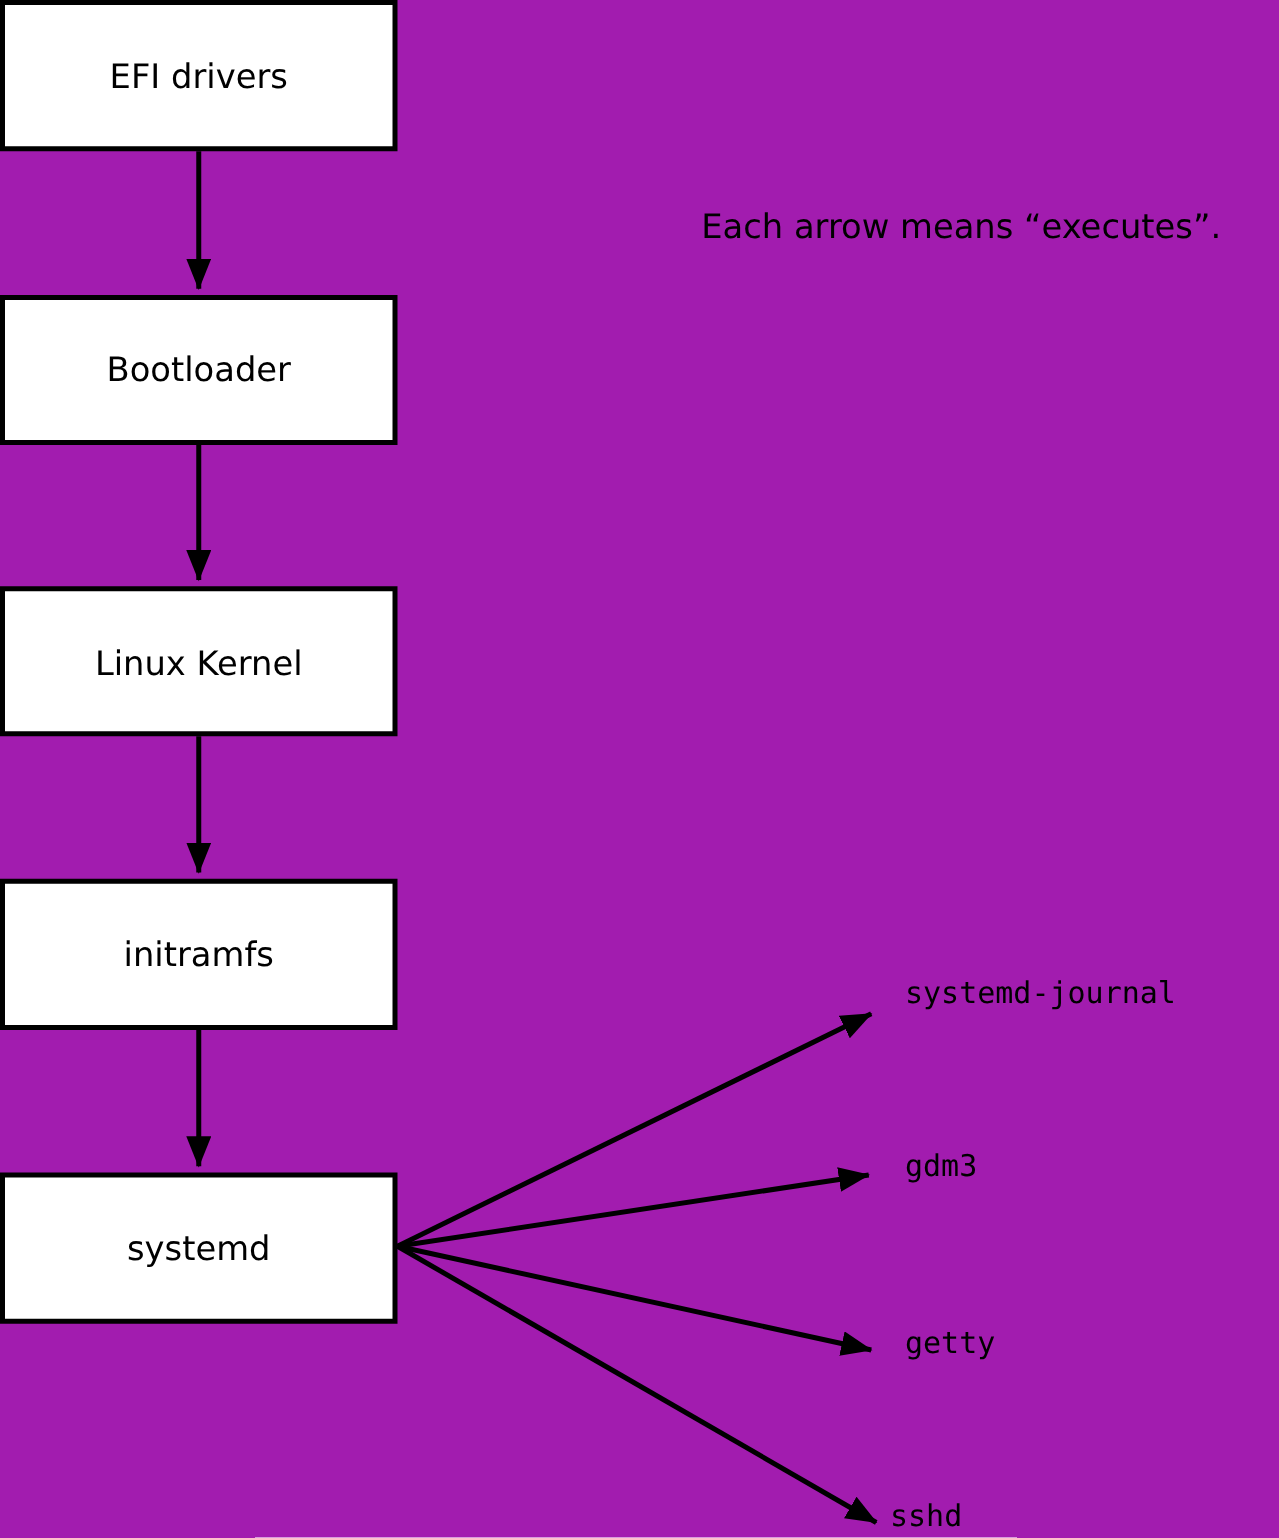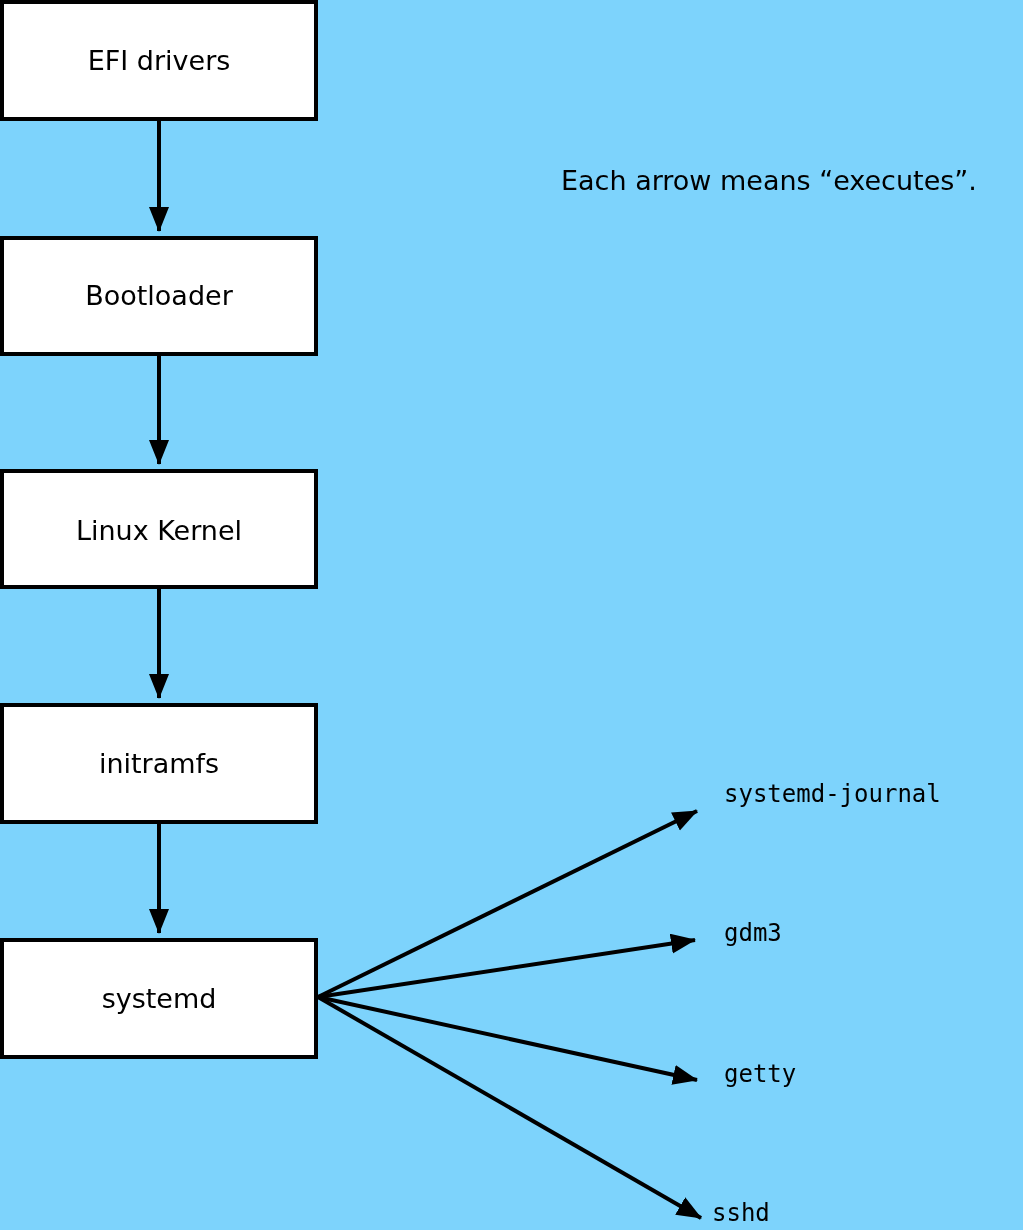--- a/index.html
+++ b/index.html
@@ -4,21 +4,21 @@
   <style>
     html, body {
       margin: 0;
       padding: 0;
       background: #ffffff;
     }
     .canvas {
       position: relative;
       width: 1023px;
       height: 1230px;
-      background: #7dd3fc;
+      background: #a21caf;
       overflow: hidden;
     }
     svg { display: block; }
     .node-rect {
       fill: #ffffff;
       stroke: #000000;
       stroke-width: 4;
     }
     .edge {
       stroke: #000000;

